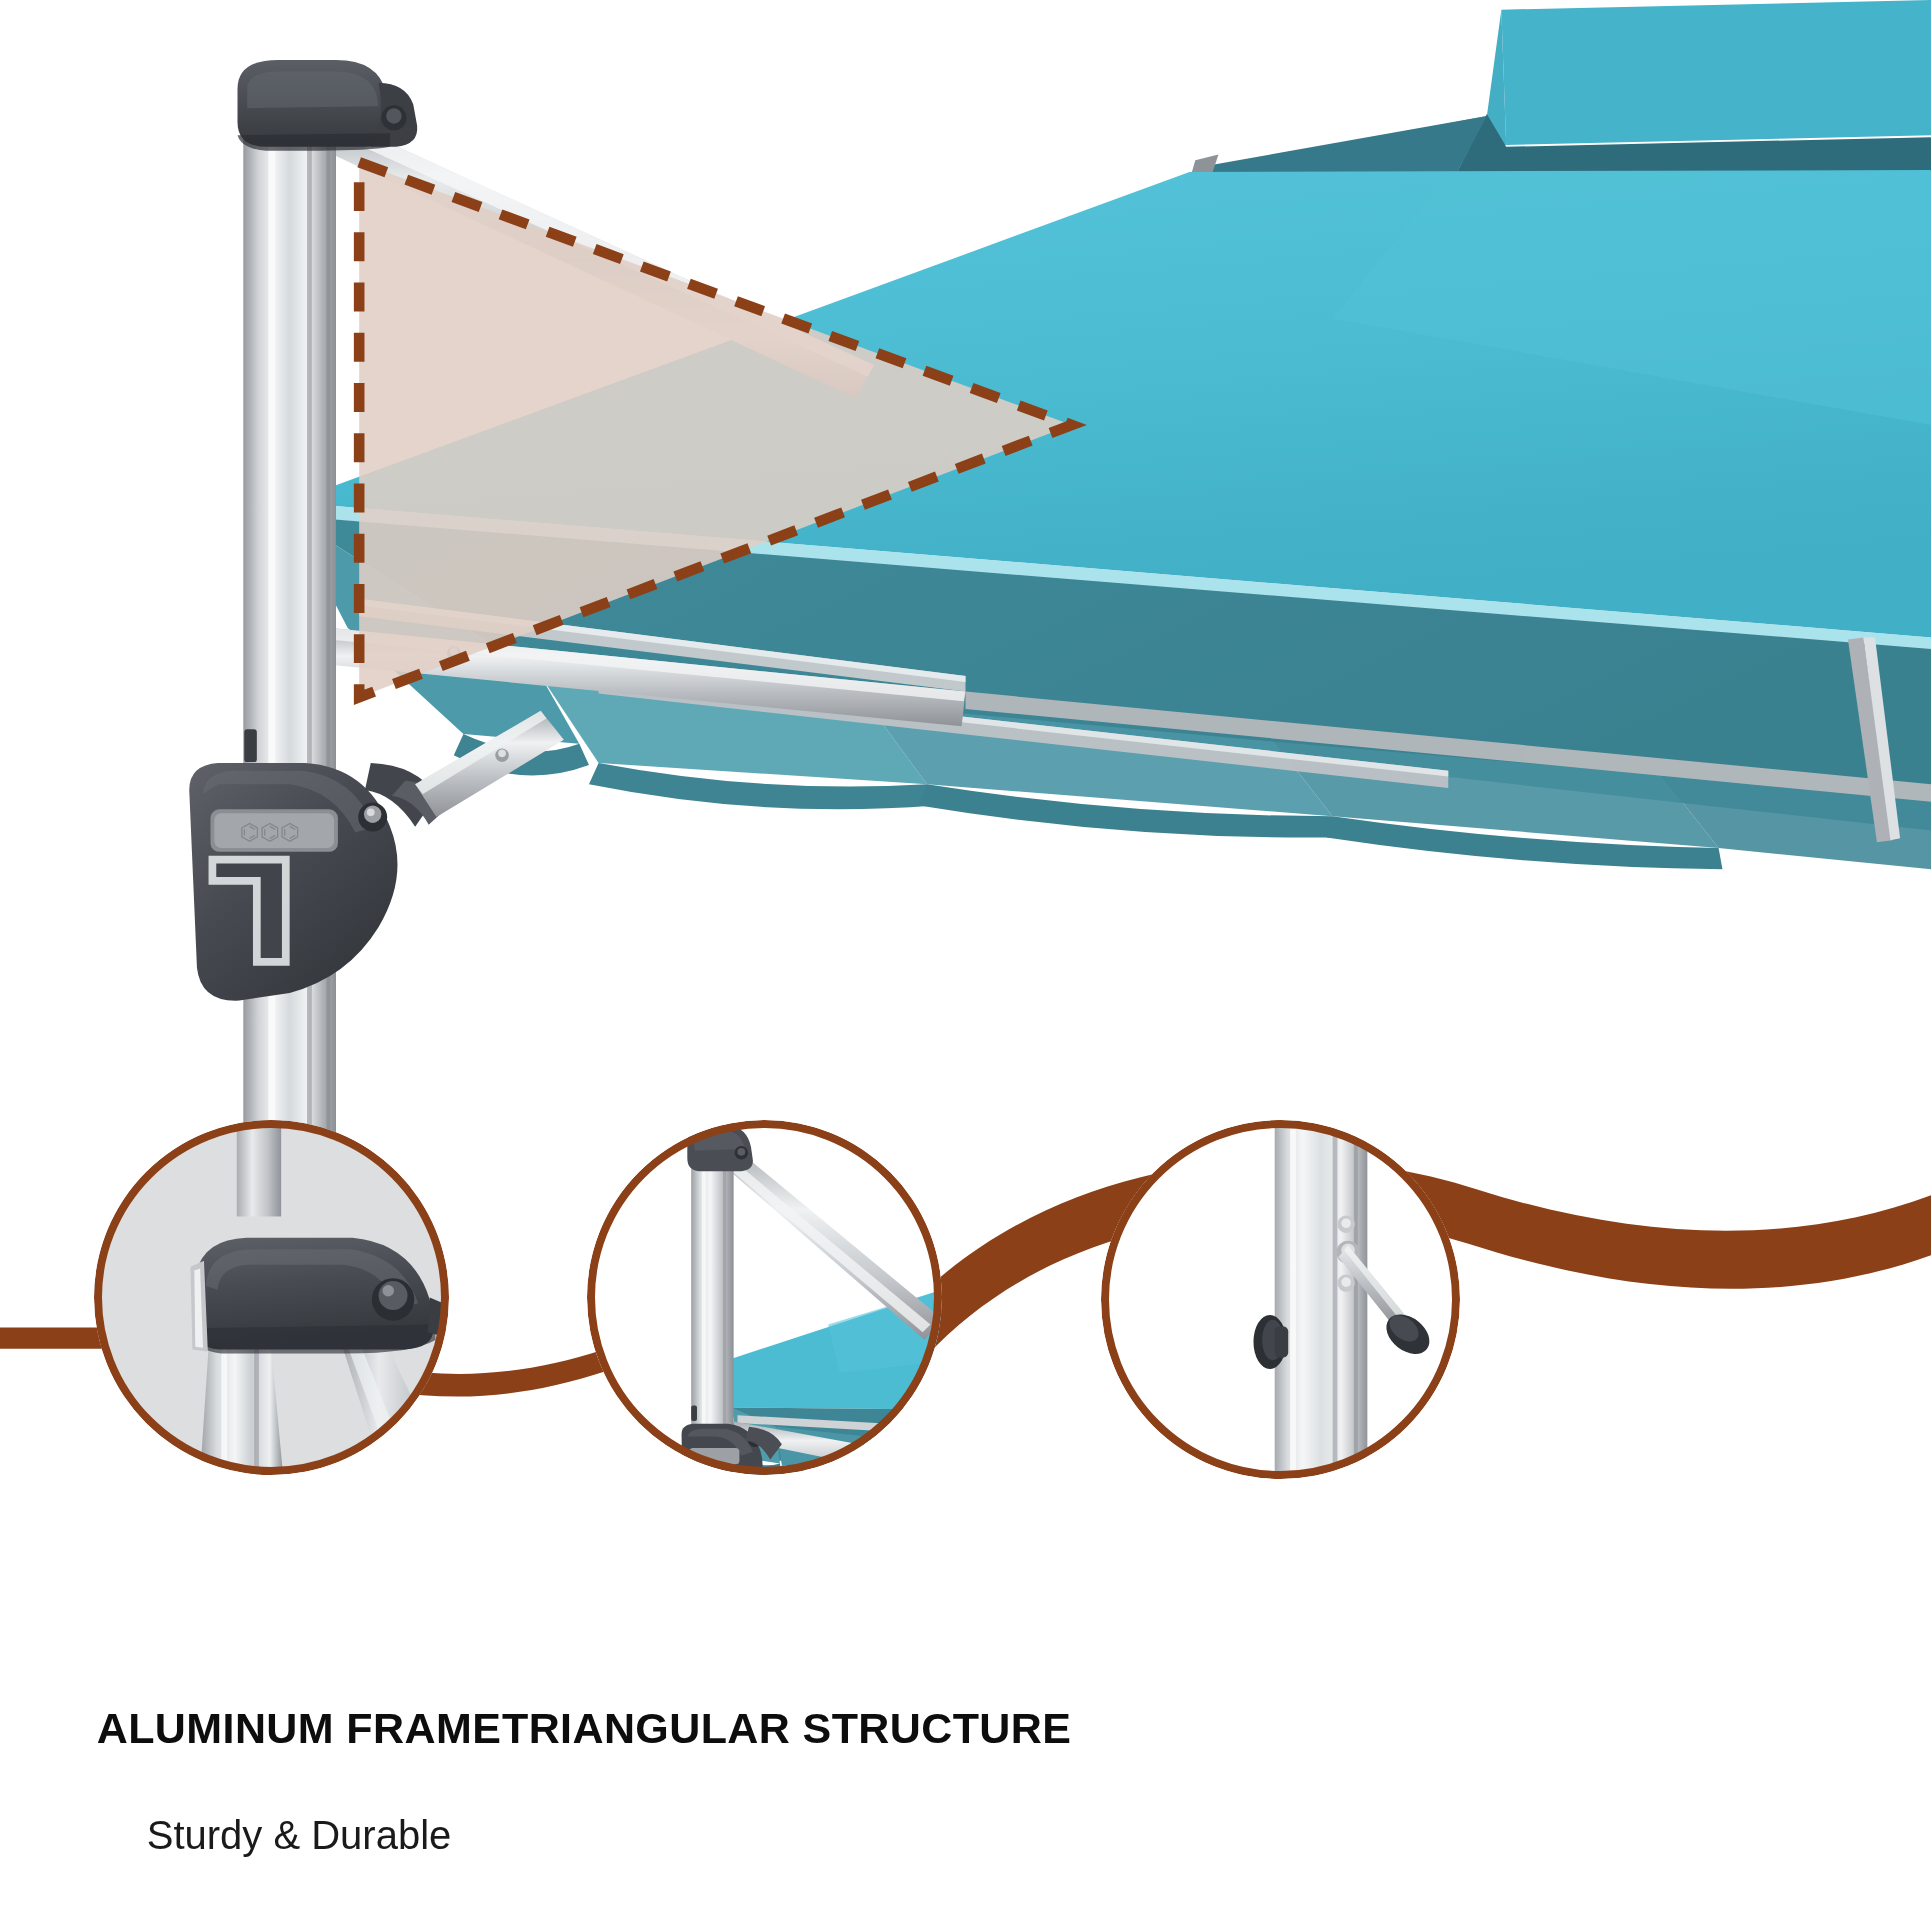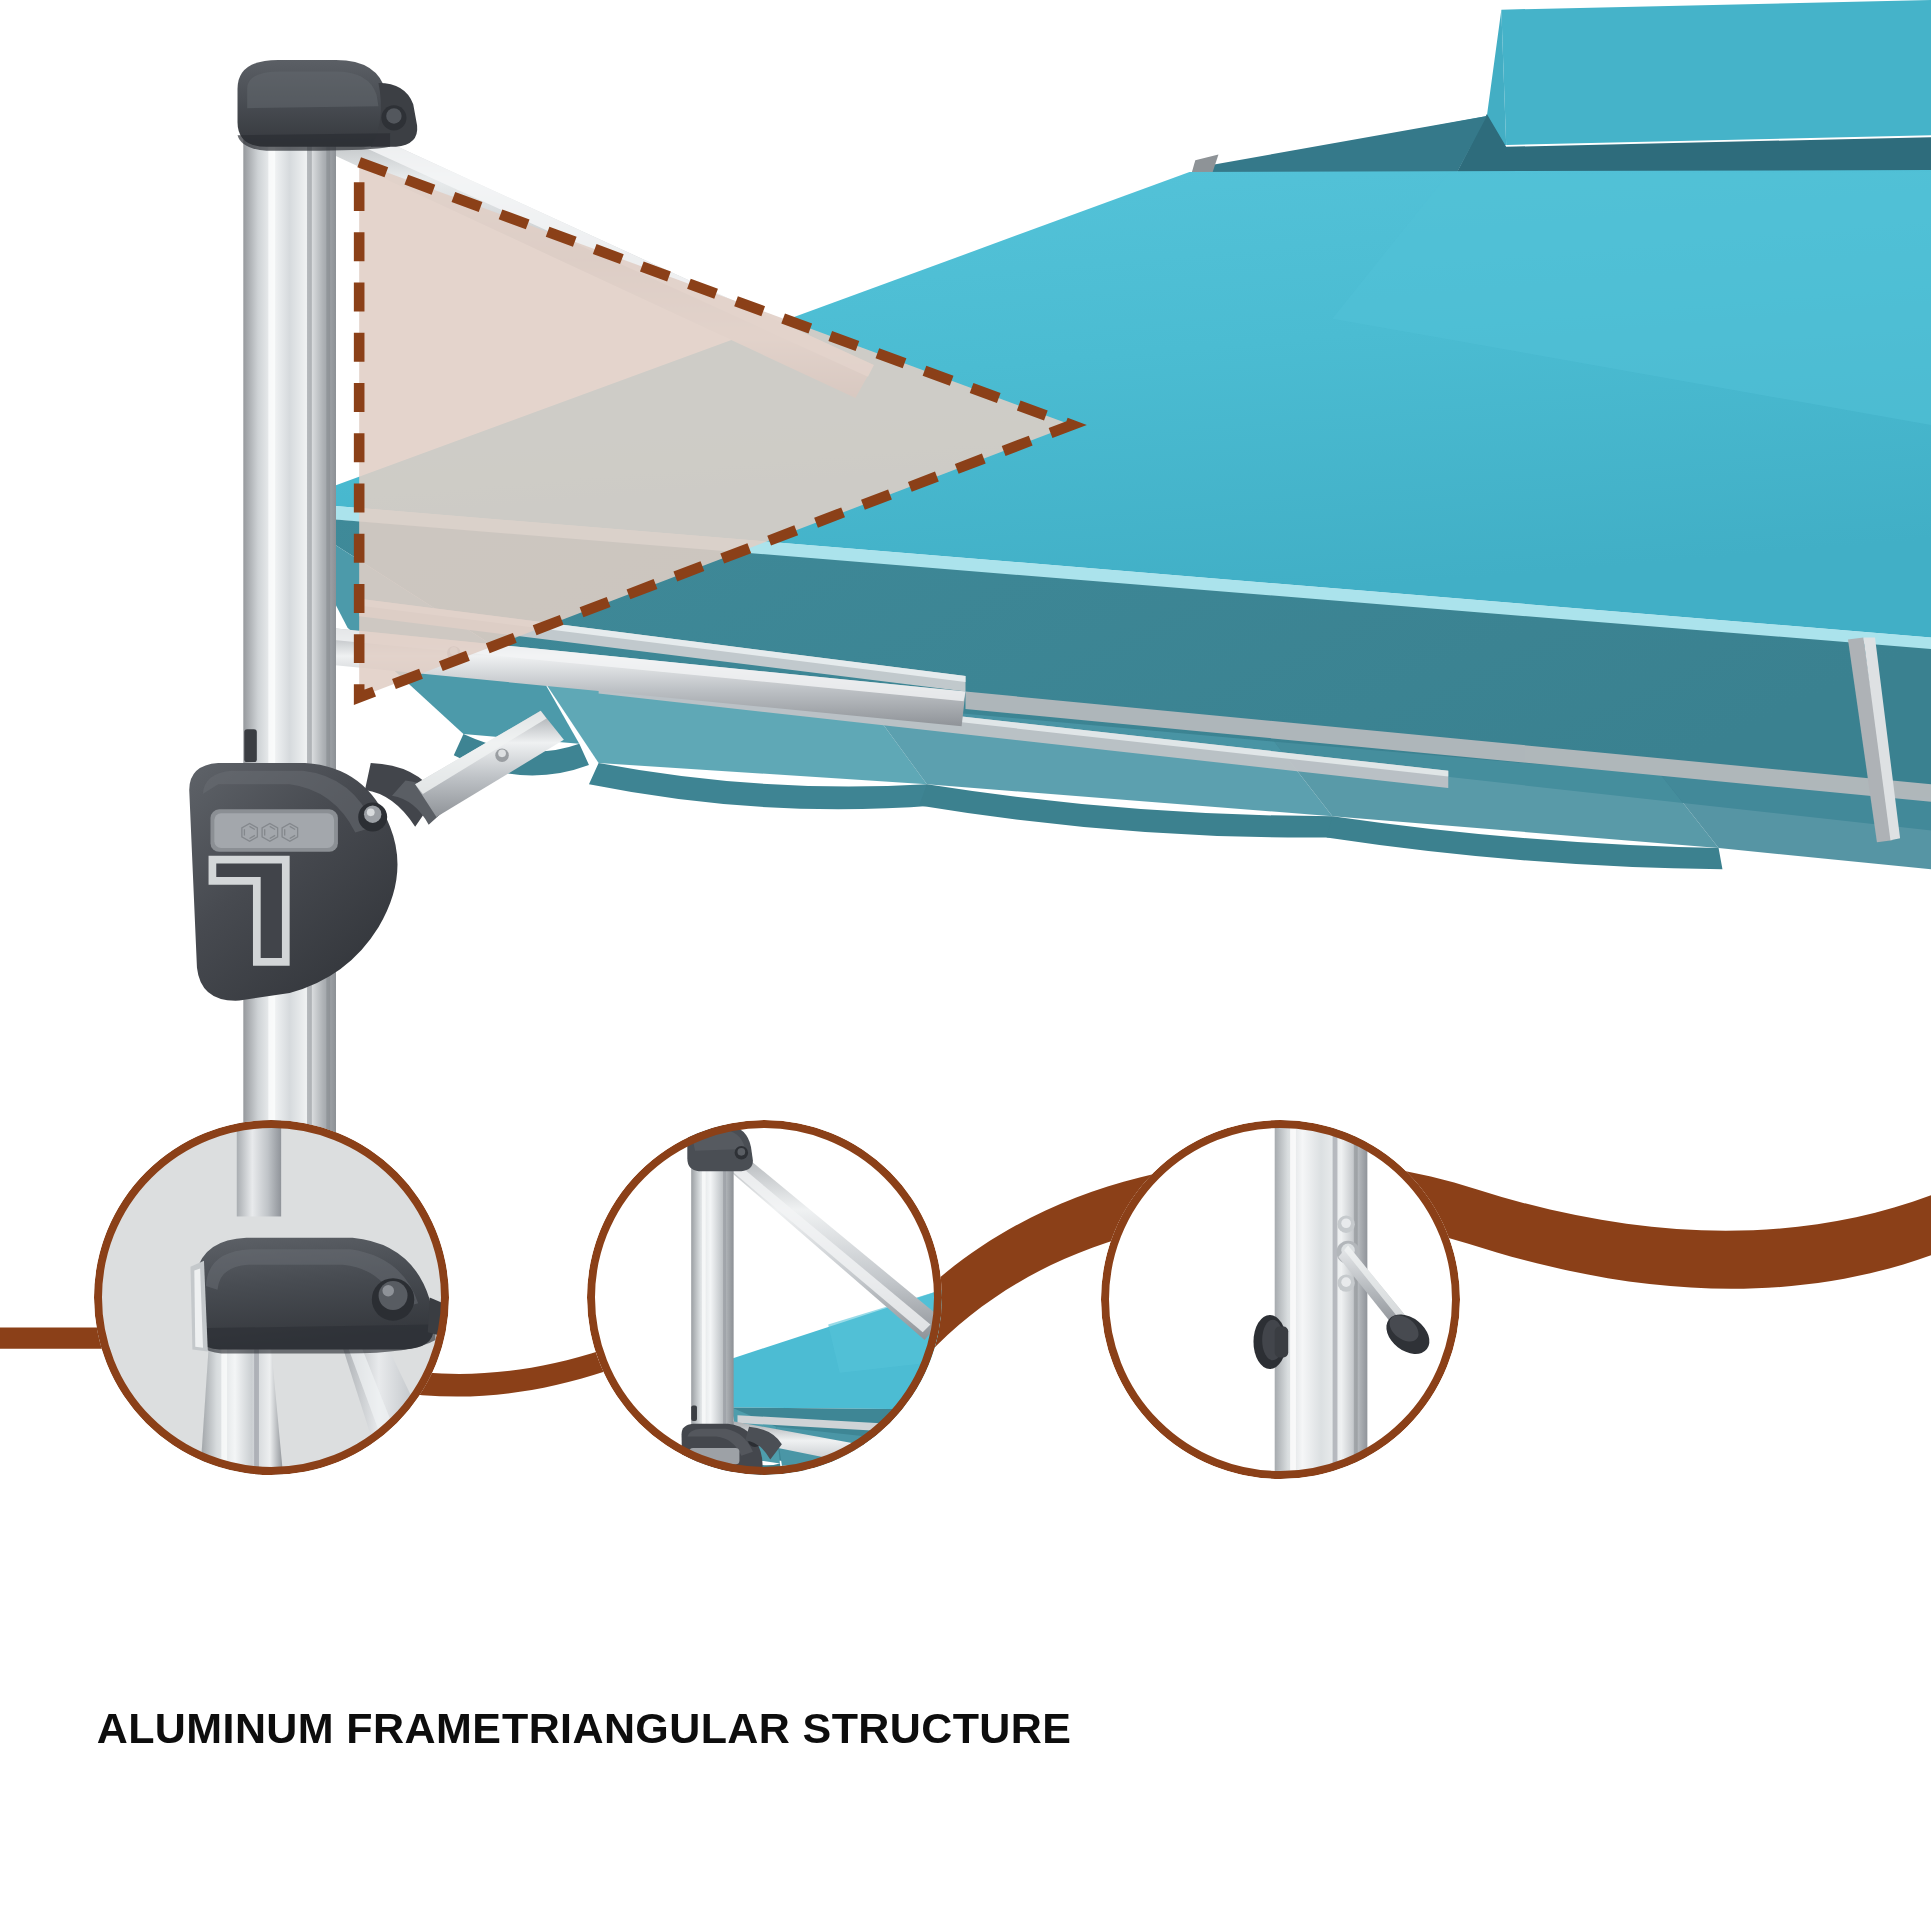--- a/index.html
+++ b/index.html
@@ -370,20 +370,21 @@
         <ellipse cx="175" cy="230" rx="17" ry="28" fill="#2C2F34"></ellipse>
         <ellipse cx="178" cy="228" rx="11" ry="21" fill="#42454B"></ellipse>
         <rect x="180" y="214" width="14" height="32" rx="5" fill="#3A3D42"></rect>
       </g>
     </svg>
     <div class="callout-ring" style="left:0; top:0; width:359px; height:359px;"></div>
   </div>
 
   <div class="cap-block" style="left:0px; top:1704px; width:550px; z-index:6;margin-left:24px;">
     <div class="cap-title">ALUMINUM FRAME</div>
+    <div class="cap-sub">Sturdy &amp; Durable</div>
   </div>
 
   <div class="cap-block" style="left:502px; top:1704px; width:560px; z-index:6;text-align:center;">
     <div class="cap-title">TRIANGULAR STRUCTURE</div>
   </div>
 
 
 </div>
 
 

